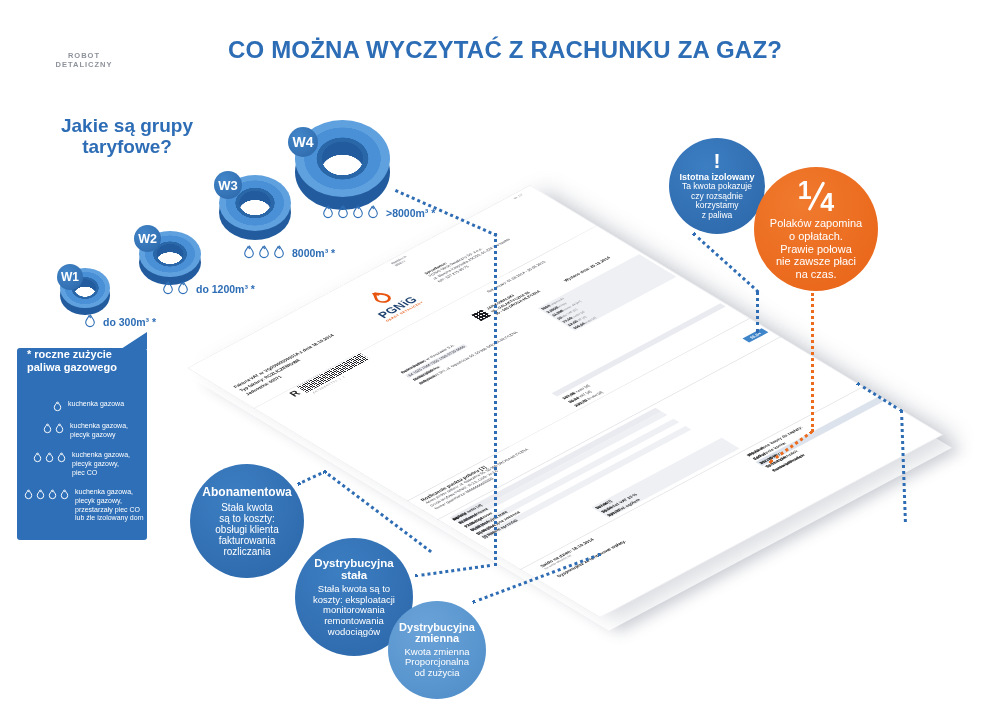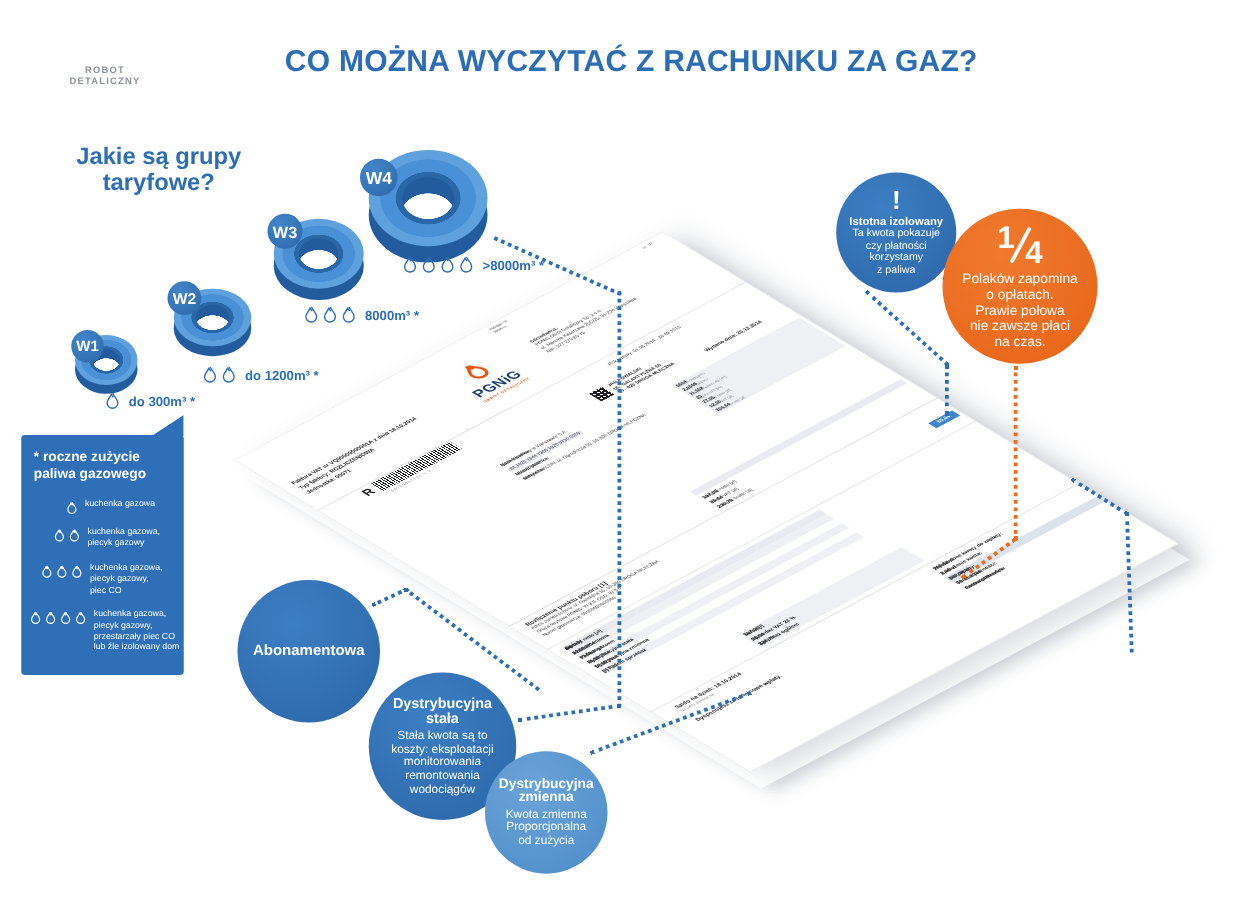--- a/index.html
+++ b/index.html
@@ -31,21 +31,21 @@
           display:flex;align-items:center;justify-content:center;z-index:4;}
   .flrow{position:absolute;display:flex;align-items:flex-end;gap:3px;color:#2d6db5;z-index:4;}
   .flrow .txt{font-size:10.5px;font-weight:bold;margin-left:4px;white-space:nowrap;}
   .fl{width:12px;height:14px;stroke:#2d6db5;fill:none;stroke-width:1.1;}
 
   
   .legend-box{left:17px;top:348px;width:130px;height:192px;background:#2e6fb7;border-radius:3px;
               color:#fff;z-index:4;}
   .legend-spike{position:absolute;right:0;top:-16px;width:26px;height:17px;background:#2e6fb7;
                 clip-path:polygon(100% 0,100% 100%,0 100%);}
-  .legend-title{position:absolute;left:10px;top:12px;font-size:11px;font-weight:bold;line-height:1.15;}
+  .legend-title{position:absolute;left:10px;top:0;font-size:11px;font-weight:bold;line-height:1.15;}
   .legend-item{position:absolute;display:flex;align-items:flex-start;gap:3px;}
   .legend-item .fl{width:9px;height:11px;stroke:#fff;stroke-width:1.3;margin-top:1px;}
   .legend-item .txt{font-size:7px;line-height:1.25;margin-left:3px;}
 
   
   .bill,.bill2{left:0;top:0;width:500px;height:620px;background:#fff;transform-origin:0 0;}
   .bill2{transform:matrix(0.686,-0.366,0.666,0.403,196,381);z-index:1;
          box-shadow:6px 10px 18px rgba(90,100,120,.25);}
   .bill{transform:matrix(0.686,-0.366,0.666,0.403,187,368);z-index:2;
         box-shadow:0 0 0 1px #ececf0 inset, 10px 16px 26px rgba(90,100,120,.22);}
@@ -133,21 +133,21 @@
     <span class="txt">do 300m³ *</span>
   </div>
 
   <div class="ring" style="left:139px;top:231px;width:62px;height:54px;z-index:3">
       <div class="rb"></div>
       <div class="rt"></div>
     </div>
   <div class="abs wbadge" style="left:134px;top:225px;width:27px;height:27px;font-size:12.5px">
       <span>W2</span>
     </div>
-  <div class="flrow" style="left:162px;top:293px">
+  <div class="flrow" style="left:162px;top:281px">
     <svg class="fl">
         <use href="#flame"></use>
       </svg>
     <svg class="fl">
         <use href="#flame"></use>
       </svg>
     <span class="txt">do 1200m³ *</span>
   </div>
 
   <div class="ring" style="left:219px;top:175px;width:72px;height:65px;z-index:3">
@@ -489,40 +489,45 @@
   <div class="dl" style="left:759px;top:291px;width:42px;transform:rotate(90deg)"></div>
   <div class="dl" style="left:858px;top:382px;width:53px;transform:rotate(32deg)"></div>
   <div class="dl" style="left:903px;top:410px;width:112px;transform:rotate(88deg)"></div>
   <div class="dl o" style="left:814px;top:293px;width:139px;transform:rotate(90deg)"></div>
   <div class="dl o" style="left:814px;top:432px;width:54px;transform:rotate(144deg)"></div>
 
   <div class="circle c-blue" style="left:669px;top:138px;width:96px;height:96px">
     <div style="font-size:21px;font-weight:bold;line-height:.9">!</div>
     <div class="c-title" style="font-size:9px;margin-top:2px">Istotna izolowany</div>
     <div class="pre" style="font-size:8.5px;line-height:1.12">Ta kwota pokazuje
-czy płatności
+czy rozsądnie
 korzystamy
 z paliwa</div>
   </div>
 
   <div class="circle c-orange" style="left:754px;top:167px;width:124px;height:124px">
     <div class="frac">
       <span class="n">1</span>
       <span class="bar"></span>
       <span class="d">4</span>
     </div>
     <div class="pre" style="font-size:11px;line-height:1.15">Polaków  zapomina
 o opłatach.
 Prawie połowa
 nie zawsze płaci
 na czas.</div>
   </div>
 
   <div class="circle c-blue" style="left:190px;top:464px;width:114px;height:114px">
     <div class="c-title" style="font-size:12px;margin-bottom:3px">Abonamentowa</div>
+    <div class="pre" style="font-size:10px;line-height:1.12">Stała kwota
+są to koszty:
+obsługi klienta
+fakturowania
+rozliczania</div>
   </div>
 
   <div class="circle c-blue" style="left:295px;top:538px;width:118px;height:118px">
     <div class="c-title pre" style="font-size:11.5px;line-height:1.05;margin-bottom:3px">Dystrybucyjna
 stała</div>
     <div class="pre" style="font-size:9.5px;line-height:1.12">Stała kwota są to
 koszty: eksploatacji
 monitorowania
 remontowania
 wodociągów</div>

